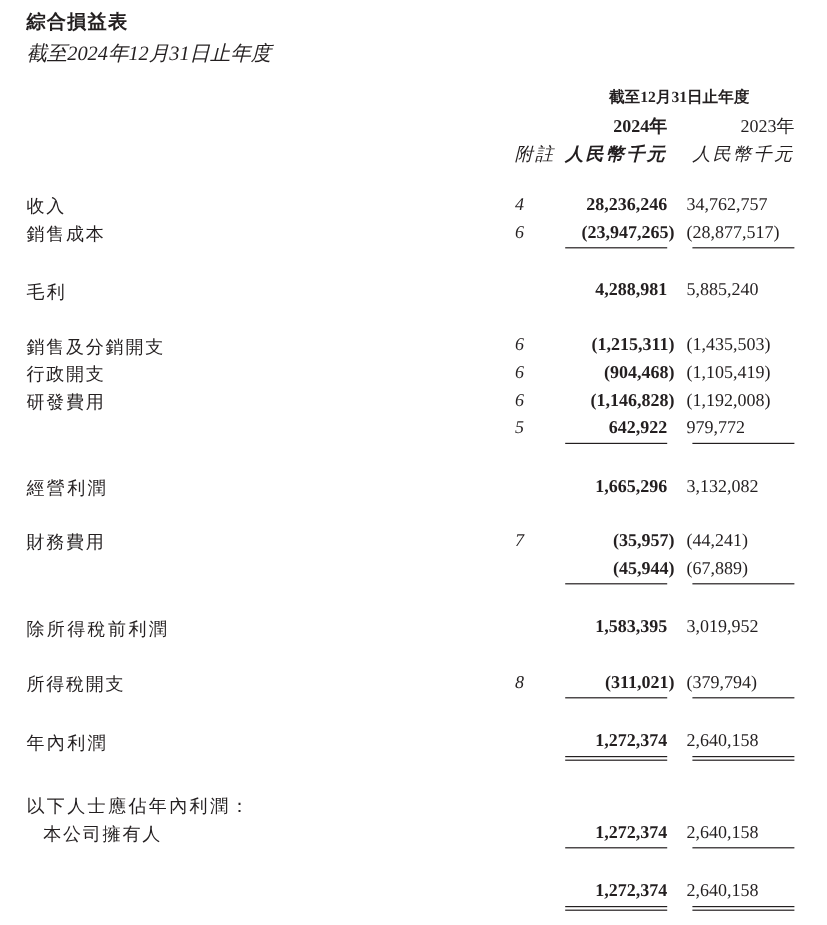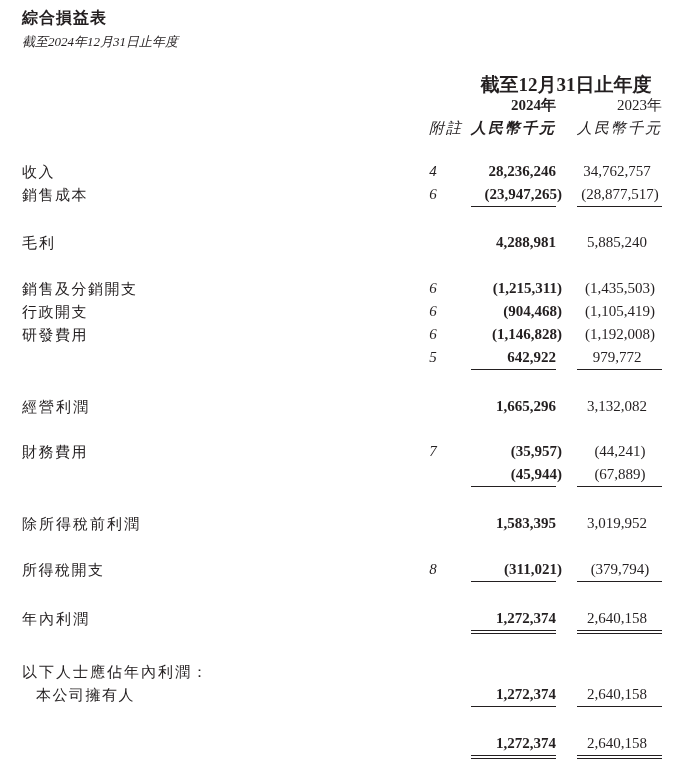--- a/index.html
+++ b/index.html
@@ -3,35 +3,35 @@
   <meta charset="utf-8">
   <style>
     html, body { margin: 0; padding: 0; background: #ffffff; }
     body {
       width: 689px; height: 771px; position: relative; overflow: hidden;
       font-family: "Liberation Serif", "DejaVu Serif", serif;
       color: #231f20; font-size: 15px;
     }
     .abs { position: absolute; white-space: nowrap; }
     .title { left: 22px; top: 8px; font-size: 16px; font-weight: bold; letter-spacing: 1px; }
-    .subtitle { left: 22px; top: 33px; font-size: 13px; font-style: italic; }
-    .hdr-period { left: 470px; top: 72px; width: 192px; text-align: center; font-weight: bold; font-size: 19px; }
+    .subtitle { left: 22px; top: 33px; font-size: 17px; font-style: italic; }
+    .hdr-period { left: 470px; top: 72px; width: 192px; text-align: center; font-weight: bold; font-size: 13px; }
     .hdr-year-cur { left: 471px; top: 96px; width: 85px; text-align: right; font-weight: bold; }
     .hdr-year-prev { left: 577px; top: 96px; width: 85px; text-align: right; }
     .hdr-note { left: 405px; top: 119px; width: 50px; text-align: center; font-style: italic; letter-spacing: 2px; margin-left: 16px; }
     .hdr-unit-cur { left: 466px; top: 119px; width: 90px; text-align: right; font-weight: bold; font-style: italic; letter-spacing: 2px; }
     .hdr-unit-prev { left: 572px; top: 119px; width: 90px; text-align: right; font-style: italic; letter-spacing: 2px; }
 
     .row { position: absolute; left: 0; width: 636px; height: 22px; }
     .row .label { position: absolute; left: 22px; top: 0; letter-spacing: 1.5px; }
     .row .label.bold { font-weight: normal; letter-spacing: 2px; }
     .row .label.indent { left: 36px; }
     .row .note { position: absolute; left: 405px; width: 56px; text-align: center; font-style: italic; top: 0; }
     .row .v-cur { position: absolute; left: 466px; width: 90px; text-align: right; font-weight: bold; top: 0; }
-    .row .v-prev { position: absolute; left: 572px; width: 90px; text-align: center; top: 0; }
+    .row .v-prev { position: absolute; left: 572px; width: 90px; text-align: left; top: 0; }
     .row .v-cur.neg, .row .v-prev.neg { width: 96px; }
 
     .rule { position: absolute; height: 0; border-top: 1.3px solid #231f20; }
     .rule.cur { left: 471px; width: 85px; }
     .rule.prev { left: 577px; width: 85px; }
     .rule.double { height: 2px; border-top: 1.3px solid #231f20; border-bottom: 1.3px solid #231f20; }
   </style>
 </head>
 <body>
 

